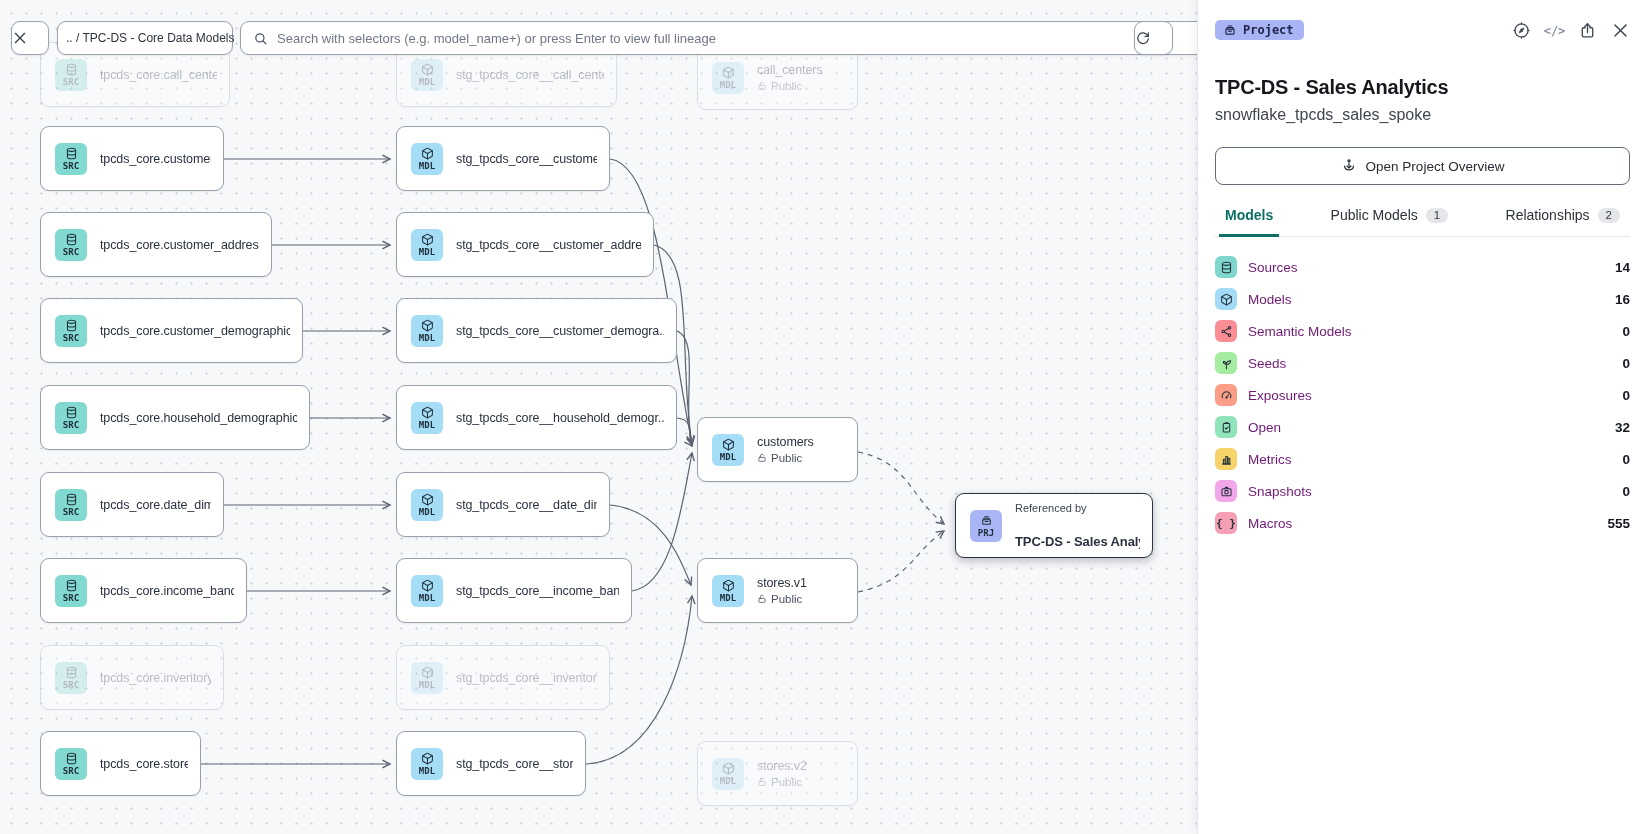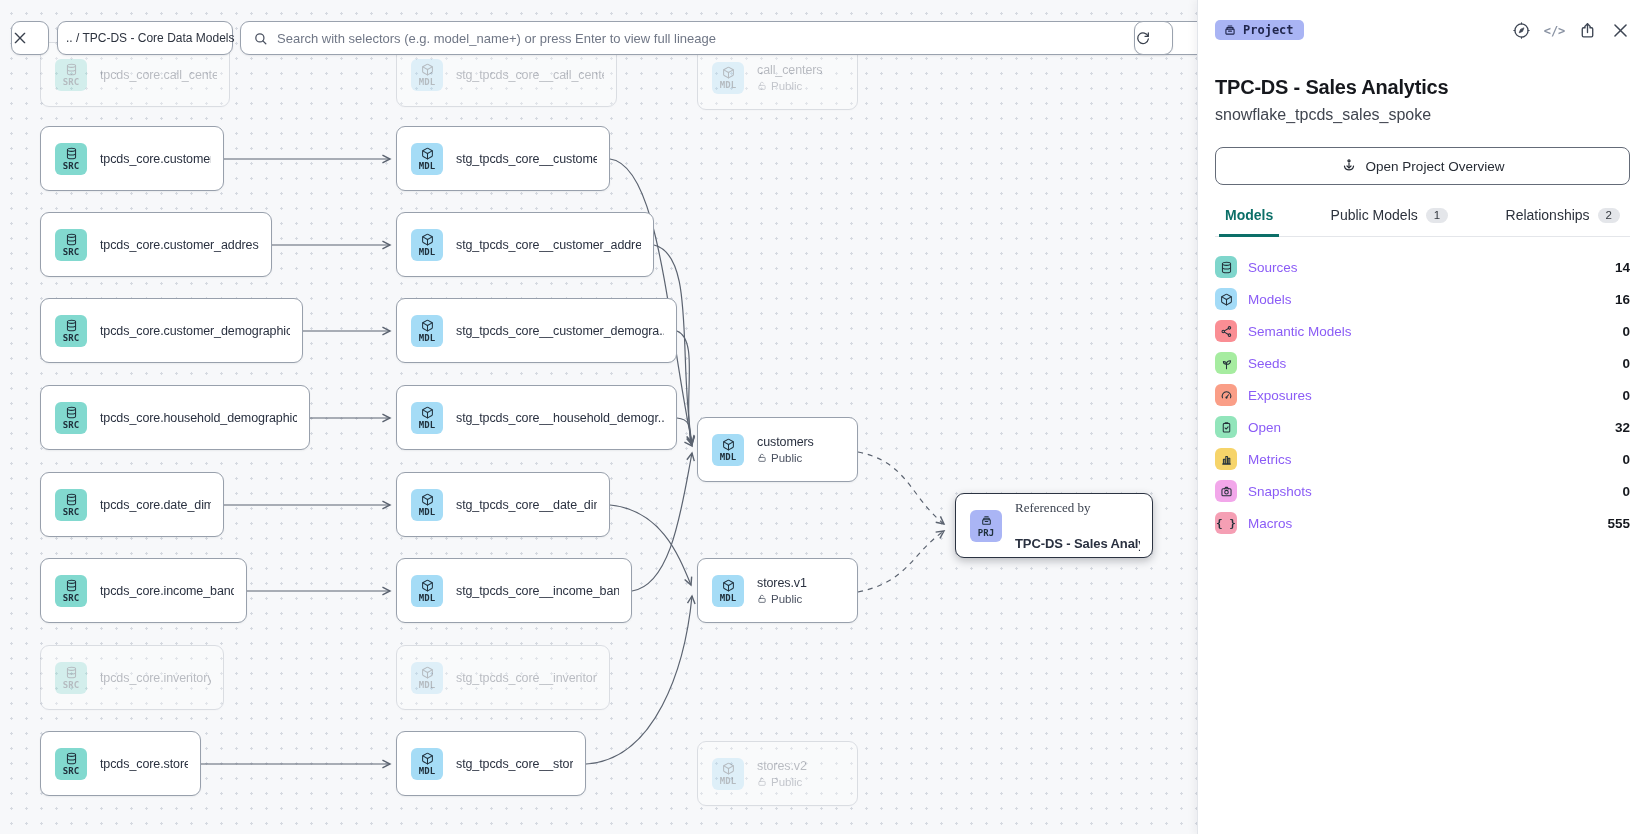--- a/index.html
+++ b/index.html
@@ -19,21 +19,21 @@
     box-shadow:0 1px 2px rgba(25,30,40,.06); z-index:2; }
   .node.faded { opacity:.30; }
   .node.selected { border:1.6px solid #2b3342; box-shadow:0 3px 8px rgba(25,30,40,.28); }
   .tile { width:32px; height:32px; border-radius:6px; flex:0 0 32px;
     display:flex; flex-direction:column; align-items:center; justify-content:center;
     color:#20303c; }
   .tile svg { width:13px; height:13px; display:block; }
   .tile .tile-label { font:600 9px "DejaVu Sans Mono", monospace; line-height:10px; margin-top:1px; }
   .node-text { margin-left:13px; min-width:0; }
   .node-label { font-size:12.5px; letter-spacing:-.1px; color:#2a3140; white-space:nowrap; overflow:hidden; }
-  .node-kicker { font-size:13px; color:#3c4350; margin-bottom:20px; white-space:nowrap;font-family:Liberation Serif, serif; }
+  .node-kicker { font-size:11px; color:#3c4350; margin-bottom:20px; white-space:nowrap; }
   .node.selected .node-label { font-weight:700; font-size:13px; }
   .node-public { display:flex; align-items:center; gap:4px; margin-top:3px;
     font-size:11.5px; color:#4a5160; }
   .node-public svg { width:10px; height:10px; }
 
   
   .toolbar { position:absolute; left:0; top:0; width:1197px; z-index:20; }
   .tb { position:absolute; top:21px; height:34px; background:#fff; border:1px solid #9aa2ae;
     border-radius:9px; display:flex; align-items:center; justify-content:flex-start;
     box-shadow:0 1px 2px rgba(25,30,40,.08); cursor:pointer; }
@@ -73,21 +73,21 @@
     color:#2c323c; cursor:pointer; border-bottom:3px solid transparent; margin-bottom:-1px; }
   .tab.active { color:#0c6f68; font-weight:700; border-bottom-color:#0c6f68; }
   .tab-badge { background:#e4e6ea; color:#33383f; border-radius:10px; font-size:11.5px;
     padding:1.5px 8px; font-weight:400; }
   .res-heading { margin-top:16px; font-size:12px; font-weight:700; color:#33383f; }
   .res-rows { margin-top:14px; }
   .res-row { display:flex; align-items:center; height:32px; cursor:pointer; }
   .res-tile { width:22px; height:22px; border-radius:6px; flex:0 0 22px;
     display:flex; align-items:center; justify-content:center; color:#24313a; }
   .res-tile svg { width:13px; height:13px; }
-  .res-label { margin-left:11px; font-size:13.5px; color:#8b5cf6; }
+  .res-label { margin-left:11px; font-size:13.5px; color:#701a75; }
   .res-value { margin-left:auto; font-size:13.5px; font-weight:700; color:#15181e; }
 </style>
 </head>
 <body>
 
 <div class="canvas">
   <svg id="edges" width="1197" height="834" viewBox="0 0 1197 834">
     <defs>
       <marker id="arw" viewBox="0 0 10 10" refX="8" refY="5" markerWidth="9" markerHeight="9" orient="auto-start-reverse">
         <path d="M1 1.5 L8 5 L1 8.5" fill="none" stroke="#5b6370" stroke-width="1.3"></path>

